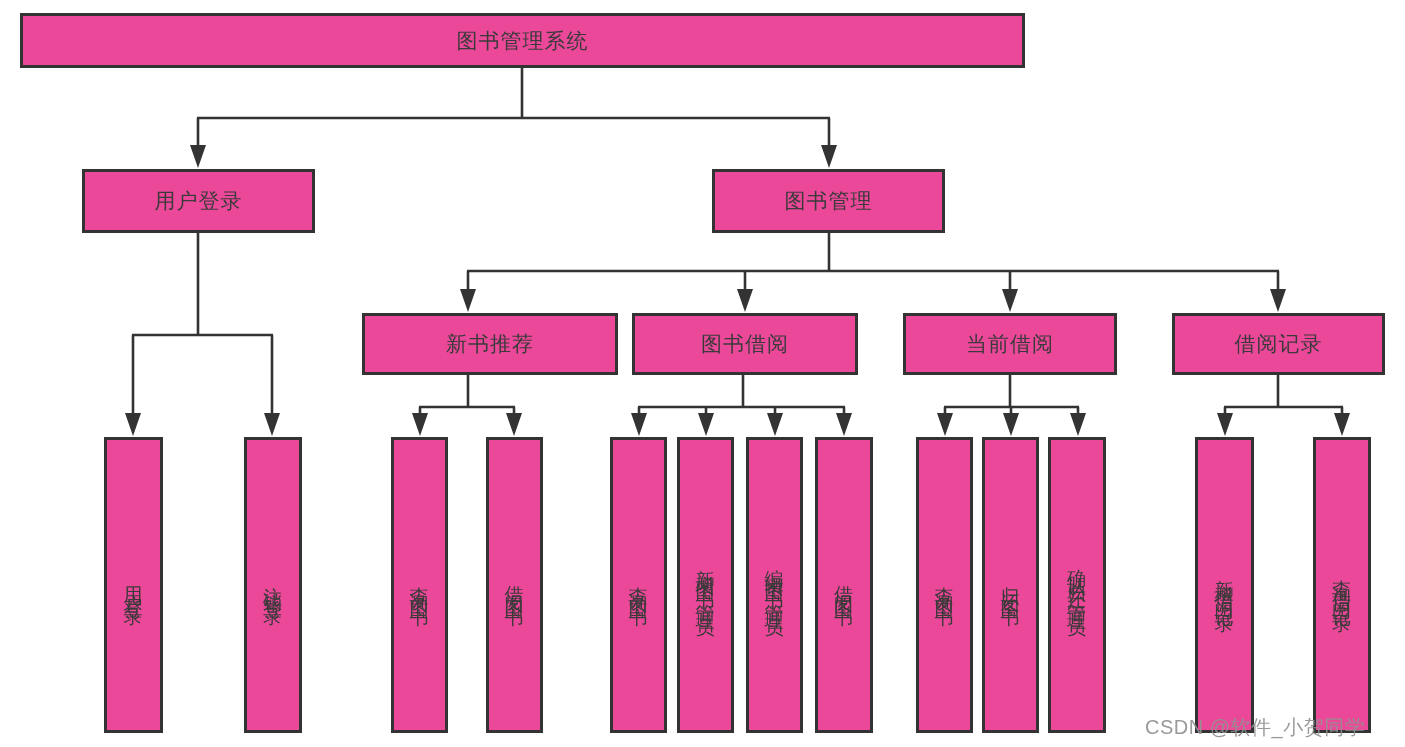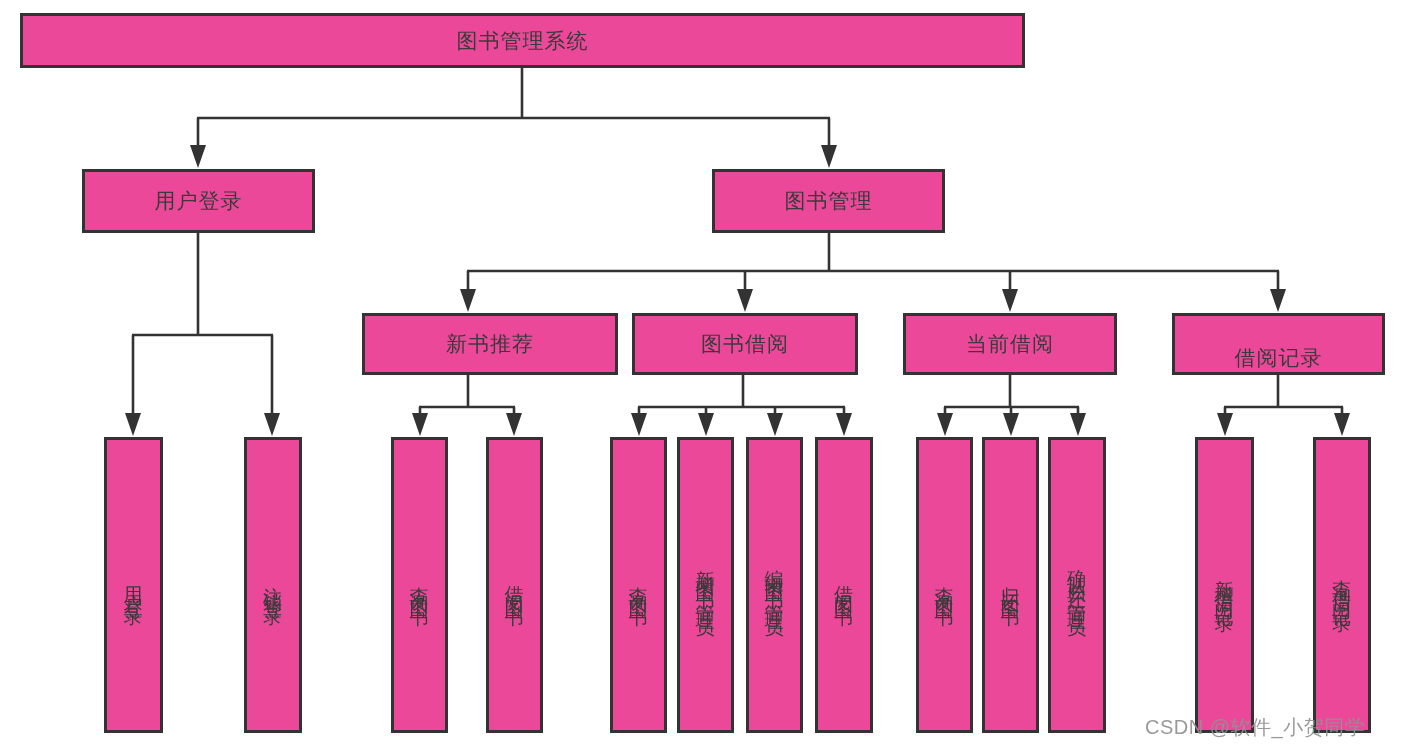--- a/index.html
+++ b/index.html
@@ -151,21 +151,21 @@
 
   <div class="node h" style="left:362px; top:313px; width:256px; height:62px;">
     <span>新书推荐</span>
   </div>
   <div class="node h" style="left:632px; top:313px; width:226px; height:62px;">
     <span>图书借阅</span>
   </div>
   <div class="node h" style="left:903px; top:313px; width:214px; height:62px;text-align:right;">
     <span>当前借阅</span>
   </div>
-  <div class="node h" style="left:1172px; top:313px; width:213px; height:62px;align-items:flex-end;">
+  <div class="node h" style="left:1172px; top:313px; width:213px; height:62px;">
     <span>借阅记录</span>
   </div>
 
   <div class="node v" style="left:104px; top:437px; width:59px; height:296px;">
     <span class="vtext">用户登录</span>
   </div>
   <div class="node v" style="left:244px; top:437px; width:58px; height:296px;">
     <span class="vtext">注销登录</span>
   </div>
 

